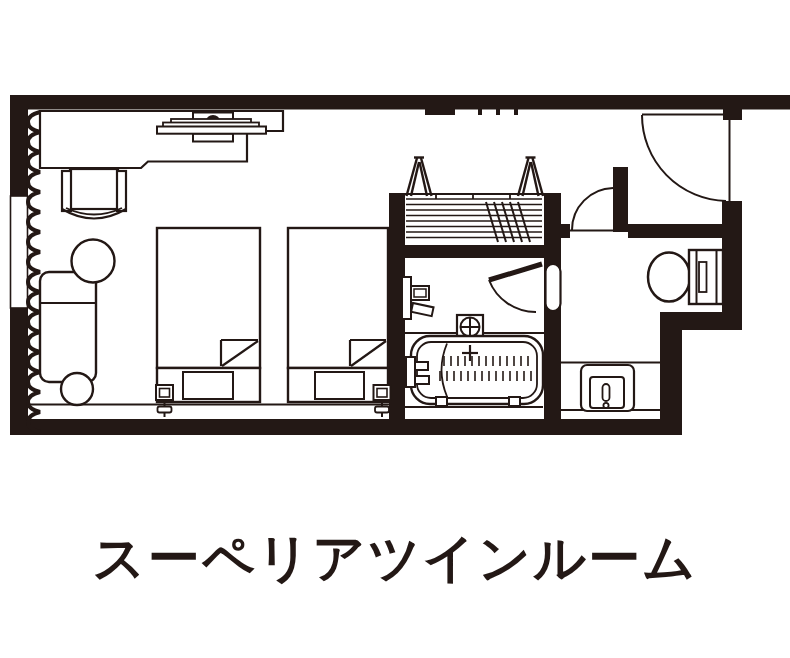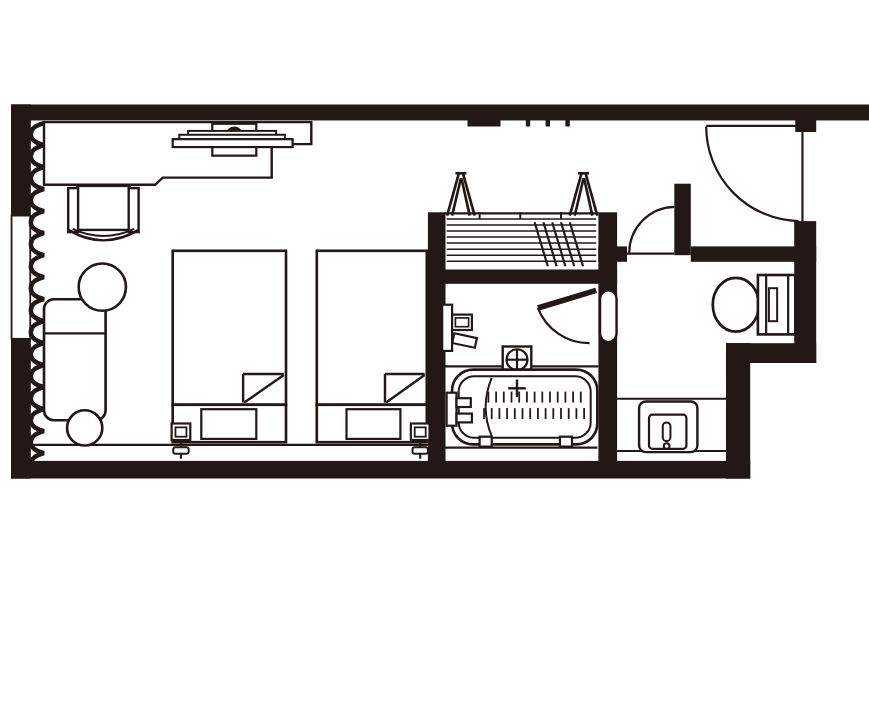--- a/index.html
+++ b/index.html
@@ -237,14 +237,15 @@
     C 24,116 24,128 40,132  C 24,136 24,148 40,152
     C 24,156 24,168 40,172  C 24,176 24,188 40,192
     C 24,196 24,208 40,212  C 24,216 24,228 40,232
     C 24,236 24,248 40,252  C 24,256 24,268 40,272
     C 24,276 24,288 40,292  C 24,296 24,308 40,312
     C 24,316 24,328 40,332  C 24,336 24,348 40,352
     C 24,356 24,368 40,372  C 24,376 24,388 40,392
     C 24,396 24,408 40,412  C 24,416 24,428 40,432"></path>
 </svg>
 
+<div class="title">スーペリアツインルーム</div>
 
 </div>
 
 </body></html>

